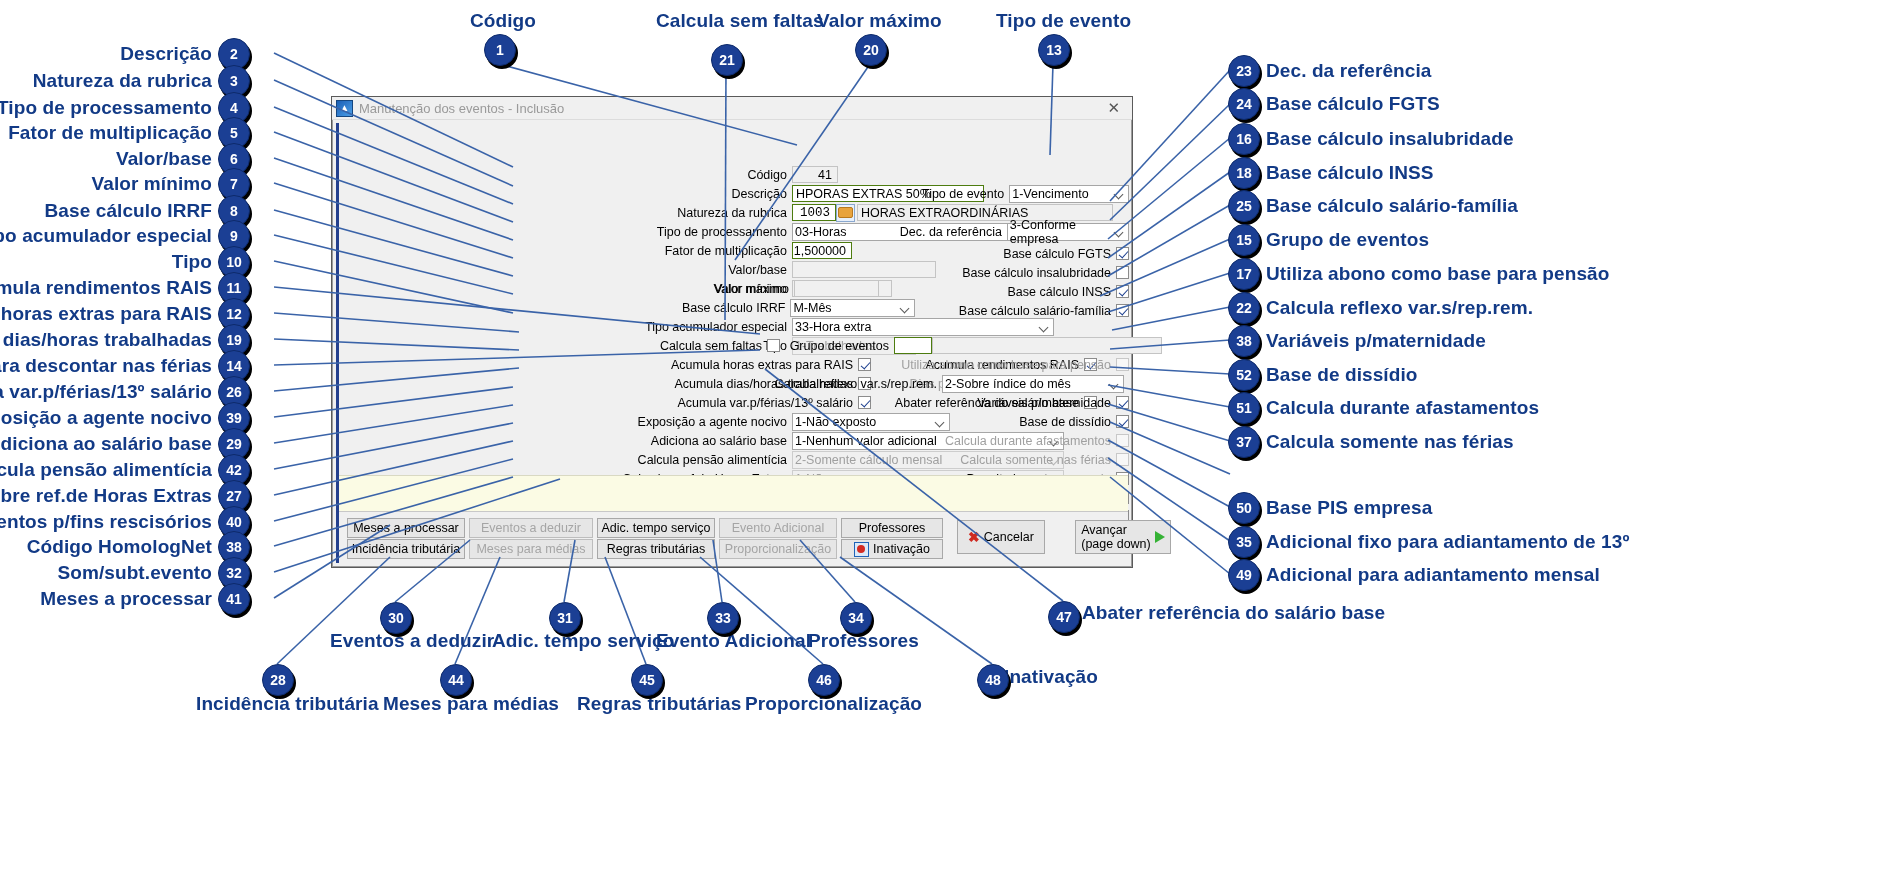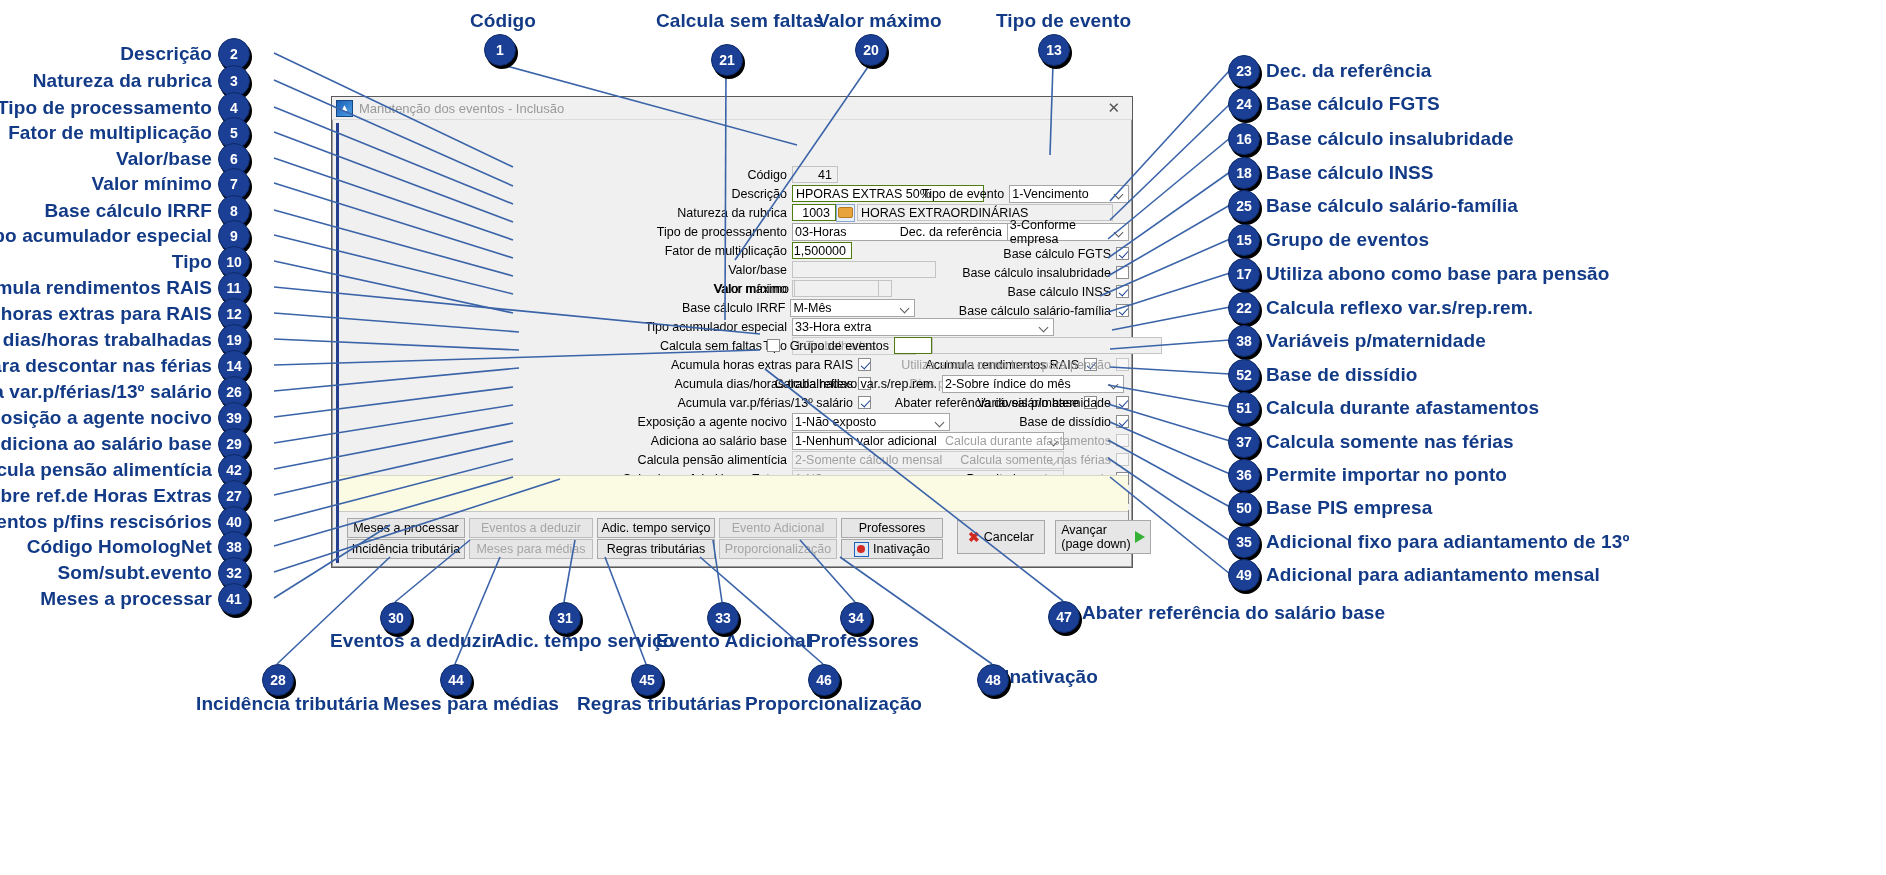--- a/index.html
+++ b/index.html
@@ -199,21 +199,21 @@
         <div class="tbox ro num" style="width:46px;">41</div>
       </div>
 
       <div class="row" style="left:0;top:61px;width:712px;">
         <div class="lbl" style="width:448px;">Descrição</div>
         <div class="tbox" style="width:192px;">HPORAS EXTRAS 50%</div>
       </div>
 
       <div class="row" style="left:0;top:80px;width:824px;">
         <div class="lbl" style="width:448px;">Natureza da rubrica</div>
-        <div class="tbox num" style="width:44px;">1003</div>
+        <div class="tbox num" style="width:44px;font-family:Liberation Mono, monospace;">1003</div>
         <span class="lookup">
             <span class="hand"></span>
           </span>
         <div class="tbox ro" style="width:256px;margin-left:2px;">HORAS EXTRAORDINÁRIAS</div>
       </div>
 
       <div class="row" style="left:0;top:99px;width:696px;">
         <div class="lbl" style="width:448px;">Tipo de processamento</div>
         <div class="combo" style="width:242px;">
           <span>03-Horas</span>
@@ -462,21 +462,21 @@
       <div class="btn dis" style="left:380px;top:27px;width:118px;">Proporcionalização</div>
       <div class="btn" style="left:502px;top:27px;width:102px;">
         <span class="inat-ico"></span>
         <span>Inativação</span>
       </div>
 
       <div class="btn big" style="left:618px;top:8px;width:88px;">
         <span class="xico">✖</span>
         <span>Cancelar</span>
       </div>
-      <div class="btn big" style="left:716px;top:8px;width:96px;">
+      <div class="btn big" style="left:736px;top:8px;width:96px;">
         <span class="avancar-txt">
           <span>Avançar</span><br>
           <span>(page down)</span>
         </span>
         <span class="arrow-green"></span>
       </div>
     </div>
   </div>
 </div>
 
@@ -610,24 +610,20 @@
       <div class="anno-label">Base de dissídio</div>
     </div>
     <div class="anno right" style="left: 1228px; top: 392px;">
       <div class="badge">51</div>
       <div class="anno-label">Calcula durante afastamentos</div>
     </div>
     <div class="anno right" style="left: 1228px; top: 426px;">
       <div class="badge">37</div>
       <div class="anno-label">Calcula somente nas férias</div>
     </div>
-    <div class="anno right" style="left: 1228px; top: 459px;">
-      <div class="badge">36</div>
-      <div class="anno-label">Permite importar no ponto</div>
-    </div>
     <div class="anno right" style="left: 1228px; top: 492px;">
       <div class="badge">50</div>
       <div class="anno-label">Base PIS empresa</div>
     </div>
     <div class="anno right" style="left: 1228px; top: 526px;">
       <div class="badge">35</div>
       <div class="anno-label">Adicional fixo para adiantamento de 13º</div>
     </div>
     <div class="anno right" style="left: 1228px; top: 559px;">
       <div class="badge">49</div>

